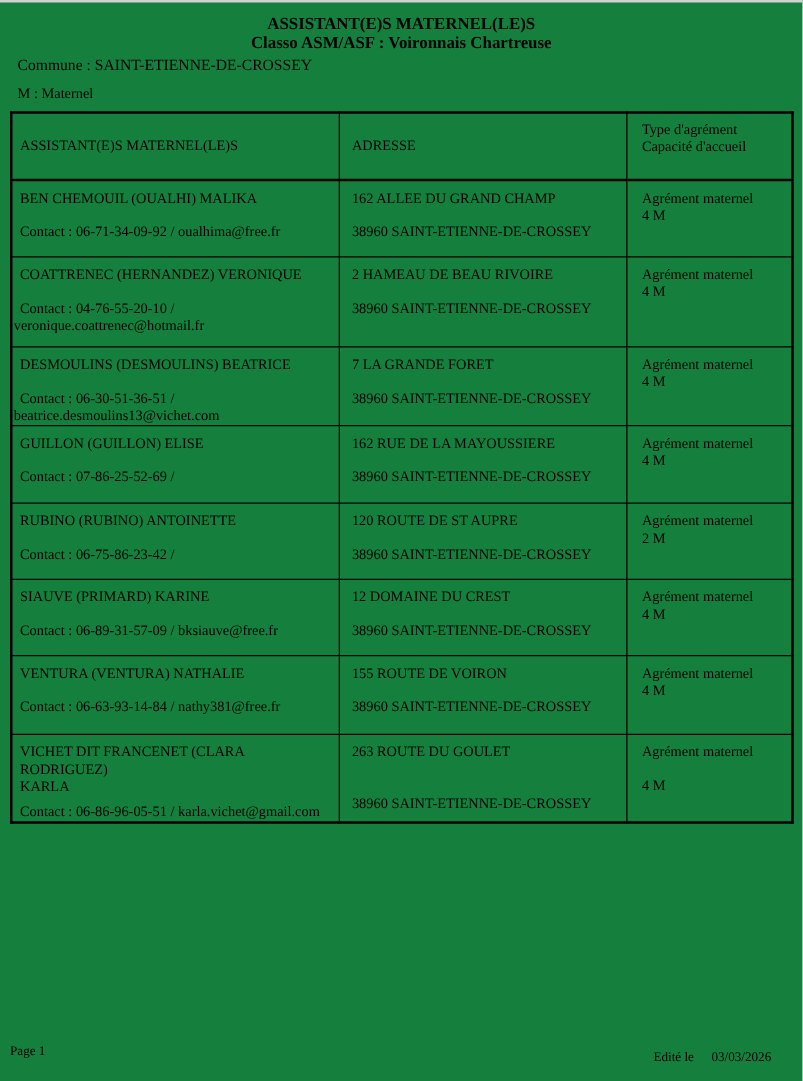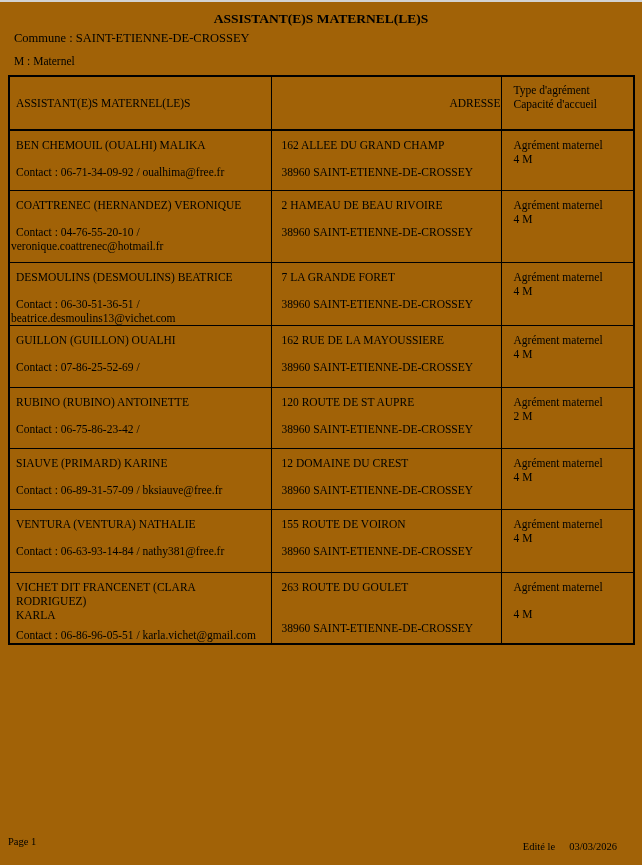--- a/index.html
+++ b/index.html
@@ -1,20 +1,20 @@
 <!DOCTYPE html>
 <html><head>
 <meta charset="utf-8">
 <style>
   html, body { margin: 0; padding: 0; background: #ffffff; }
   .page {
     position: relative;
     width: 642px;
     height: 865px;
-    background: #a16207;
+    background: #15803d;
     font-family: "Liberation Serif", serif;
     color: #000;
     overflow: hidden;
   }
   .topbar {
     height: 2px;
     background: #d2d2d2;
   }
   .titles {
     margin-top: 10px;
@@ -47,21 +47,21 @@
   }
   table.roster { border-width: 2px; }
   table.roster thead th { border-bottom-width: 2px; }
   col.c1 { width: 262px; }
   col.c2 { width: 230px; }
   col.c3 { width: 133px; }
   th, td { vertical-align: top; text-align: left; font-weight: normal; padding: 0; }
   thead tr { height: 54px; }
   th.h1, th.h2 { vertical-align: middle; }
   th.h1 { padding-left: 6px; }
-  th.h2 { padding-left: 10px; text-align: right; }
+  th.h2 { padding-left: 10px; }
   th.h3 { padding: 6px 0 0 12px; vertical-align: top; border-radius: 7px; }
   tbody tr:nth-child(1) { height: 61px; }
   tbody tr:nth-child(2) { height: 72px; }
   tbody tr:nth-child(3) { height: 55px; font-family: Liberation Serif, serif; }
   tbody tr:nth-child(4) { height: 62px; }
   tbody tr:nth-child(5) { height: 61px; }
   tbody tr:nth-child(6) { height: 61px; }
   tbody tr:nth-child(7) { height: 63px; }
   tbody tr:nth-child(8) { height: 71px; }
   td.name-cell { padding: 7px 4px 0 6px; }
@@ -88,20 +88,21 @@
   .footer-right .date { margin-left: 14px; }
 </style>
 </head>
 <body>
 
 <div class="page">
   <div class="topbar"></div>
 
   <div class="titles">
     <div>ASSISTANT(E)S MATERNEL(LE)S</div>
+    <div>Classo ASM/ASF : Voironnais Chartreuse</div>
   </div>
 
   <div class="commune">Commune : SAINT-ETIENNE-DE-CROSSEY</div>
   <div class="legend">M : Maternel</div>
 
   <table class="roster">
     <colgroup>
         <col class="c1">
         <col class="c2">
         <col class="c3">
@@ -173,21 +174,21 @@
       <div class="line2">38960 SAINT-ETIENNE-DE-CROSSEY</div>
     </td>
     <td class="agr-cell">
       <div>Agrément maternel</div>
       <div class="capacity">4 M</div>
     </td>
   </tr>
         <tr>
     <td class="name-cell">
       <div class="name-block">
-        <div>GUILLON (GUILLON) OUALHI</div>
+        <div>GUILLON (GUILLON) ELISE</div>
 
       </div>
       <div class="line2">
         <div>Contact : 07-86-25-52-69 /</div>
 
       </div>
     </td>
     <td class="addr-cell">
       <div>162 RUE DE LA MAYOUSSIERE</div>
       <div class="line2">38960 SAINT-ETIENNE-DE-CROSSEY</div>

